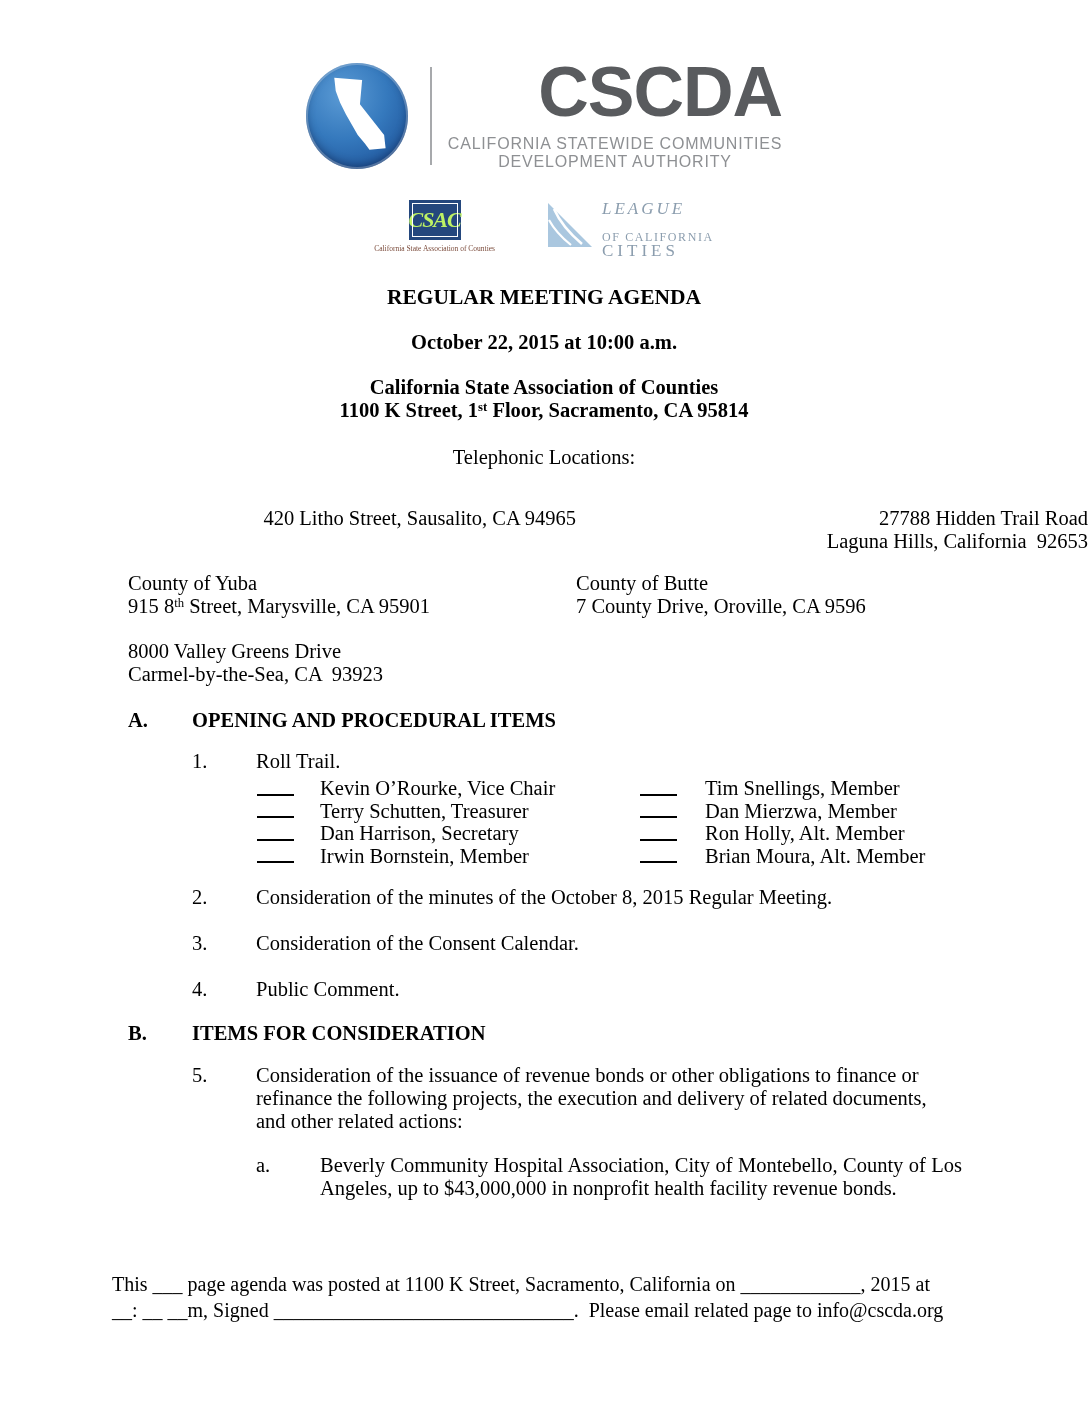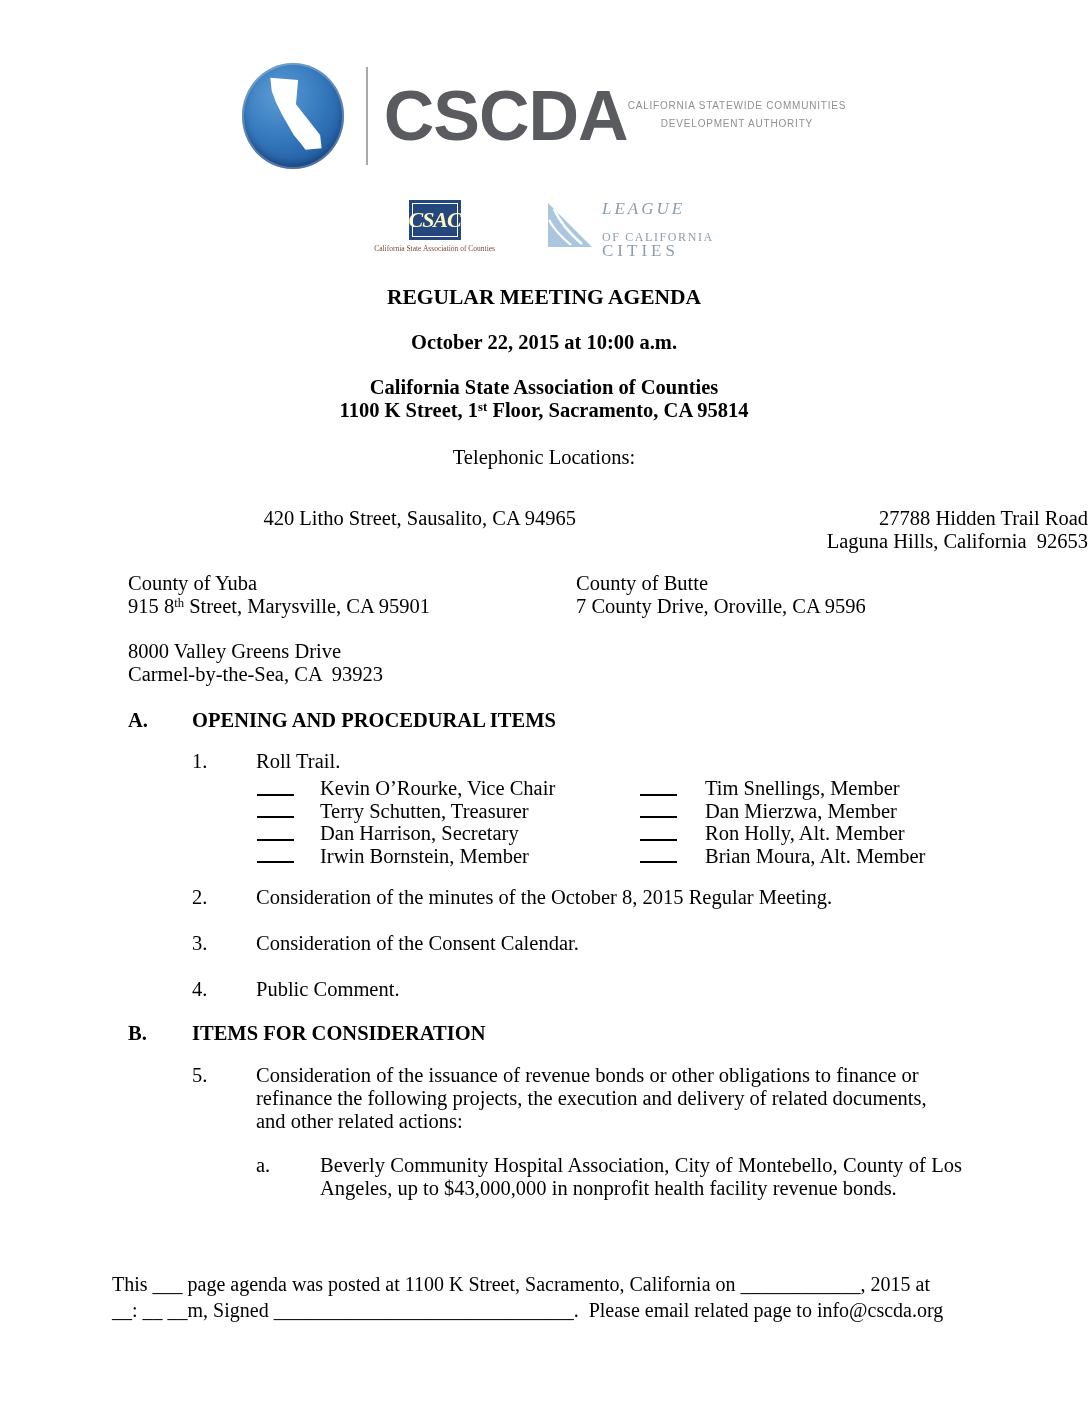--- a/index.html
+++ b/index.html
@@ -28,41 +28,41 @@
   }
   
   .logo-row{margin-top:58px;height:116px;display:flex;justify-content:center;align-items:center;gap:0;}
   .globe{
     width:102px;height:106px;border-radius:50%;
     background:radial-gradient(circle at 36% 30%, var(--globe-blue-light) 0%, var(--globe-blue) 45%, var(--globe-blue-dark) 92%);
     box-shadow:inset 0 0 0 2px rgba(255,255,255,.25), inset 0 -4px 8px rgba(0,0,30,.35);
     display:flex;align-items:center;justify-content:center;
   }
   .logo-divider{width:2px;height:98px;background:var(--divider-gray);margin:0 16px 0 22px;}
-  .wordmark-stack{display:flex;flex-direction:row;align-items:flex-start;}
+  .wordmark-stack{display:flex;flex-direction:column;align-items:flex-end;}
   .wordmark{
     font-family:"Liberation Sans","DejaVu Sans",sans-serif;
     font-weight:700;font-size:70px;line-height:62px;letter-spacing:-1px;
     color:var(--wordmark-gray);
   }
   .wordmark-sub{
     font-family:"Liberation Sans","DejaVu Sans",sans-serif;
-    font-size:10px;line-height:18px;letter-spacing:.8px;
+    font-size:16px;line-height:18px;letter-spacing:.8px;
     color:var(--subtitle-gray);text-align:center;margin-top:12px;
   }
   .partner-row{margin-top:26px;height:56px;display:flex;justify-content:center;align-items:flex-start;gap:52px;}
   .csac-block{display:flex;flex-direction:column;align-items:center;}
   .csac-box{
     width:52px;height:40px;background:var(--csac-navy);
     position:relative;display:flex;align-items:center;justify-content:center;
   }
   .csac-box::after{content:"";position:absolute;inset:3px;border:1.5px solid #fff;}
   .csac-acronym{
     font-family:"Liberation Serif",serif;font-style:italic;font-weight:700;
-    color:#fef9c3;font-size:22px;line-height:22px;letter-spacing:-1px;
+    color:#bef264;font-size:22px;line-height:22px;letter-spacing:-1px;
   }
   .csac-caption{
     margin-top:4px;font-family:"Liberation Serif",serif;
     font-size:7.5px;line-height:9px;color:var(--csac-caption);white-space:nowrap;
   }
   .league-block{display:flex;align-items:flex-start;gap:9px;}
   .league-text{display:flex;flex-direction:column;color:var(--league-text);font-family:"Liberation Serif",serif;}
   .league-l1{font-size:17px;line-height:17px;letter-spacing:3px;font-style:italic;}
   .league-l2{font-size:12px;line-height:10px;letter-spacing:1.6px;margin-top:15px;}
   .league-l3{font-size:17px;line-height:18px;letter-spacing:4px;}

